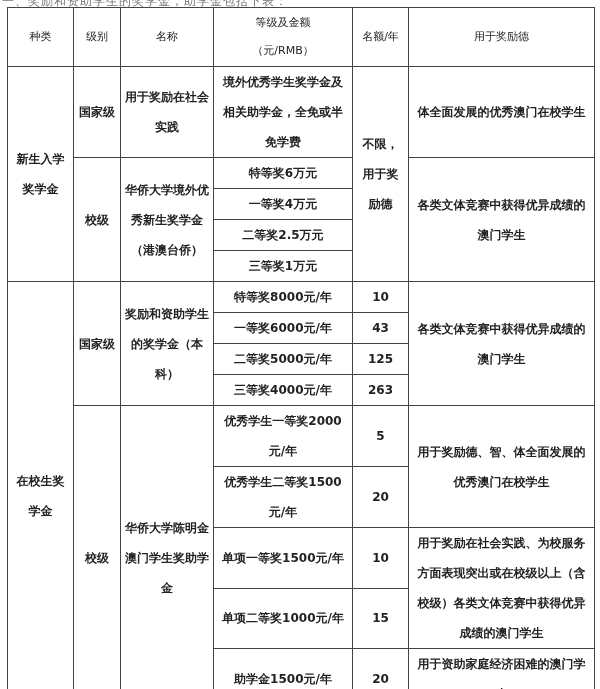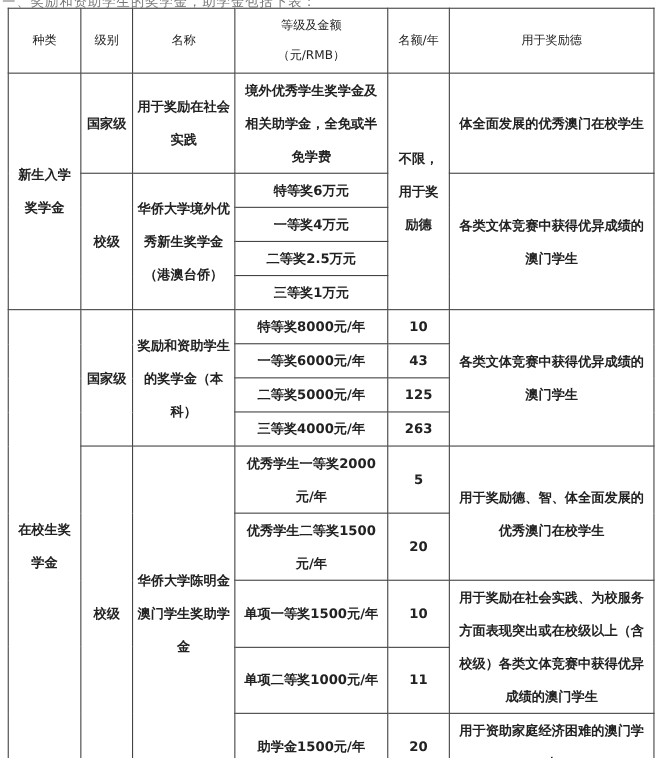--- a/index.html
+++ b/index.html
@@ -96,21 +96,21 @@
     <td>优秀学生二等奖1500元/年</td>
     <td>20</td>
   </tr>
   <tr style="height:58px">
     <td>单项一等奖1500元/年</td>
     <td>10</td>
     <td rowspan="2">用于奖励在社会实践、为校服务方面表现突出或在校级以上（含校级）各类文体竞赛中获得优异成绩的澳门学生</td>
   </tr>
   <tr style="height:58px">
     <td>单项二等奖1000元/年</td>
-    <td>11</td>
+    <td>15</td>
   </tr>
   <tr style="height:59px">
     <td>助学金1500元/年</td>
     <td>20</td>
     <td>用于资助家庭经济困难的澳门学生</td>
   </tr>
 </tbody>
   </table>
 
 </body></html>

